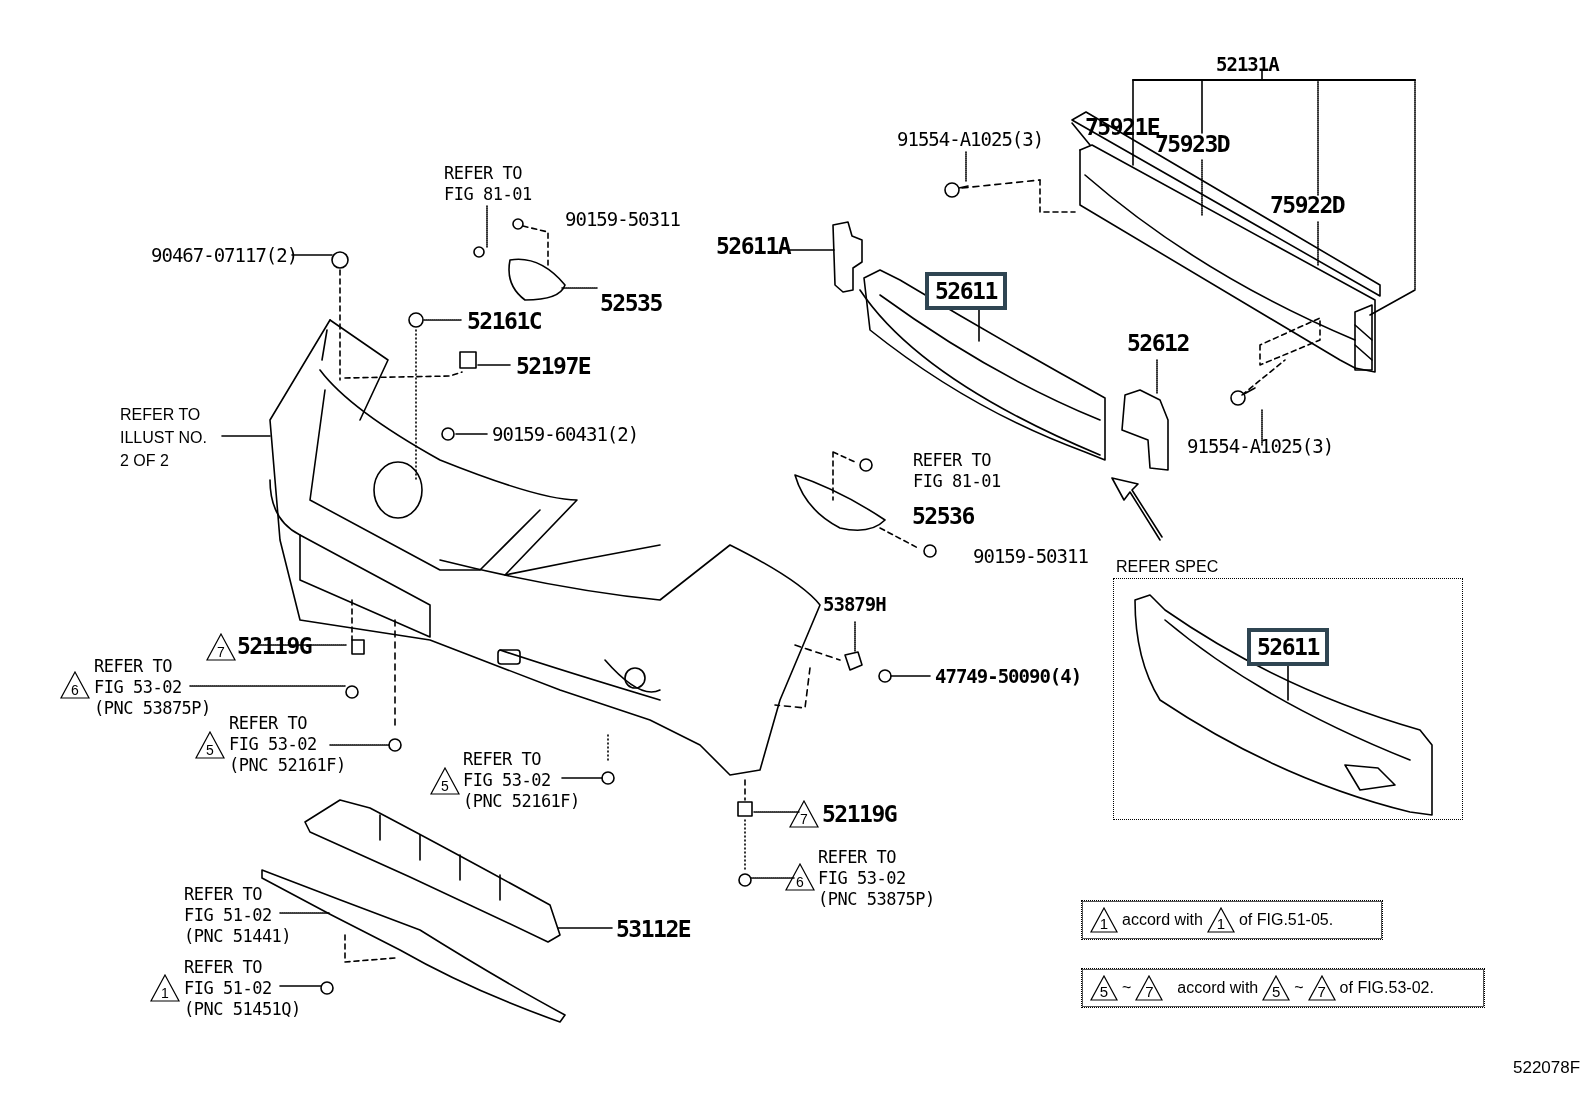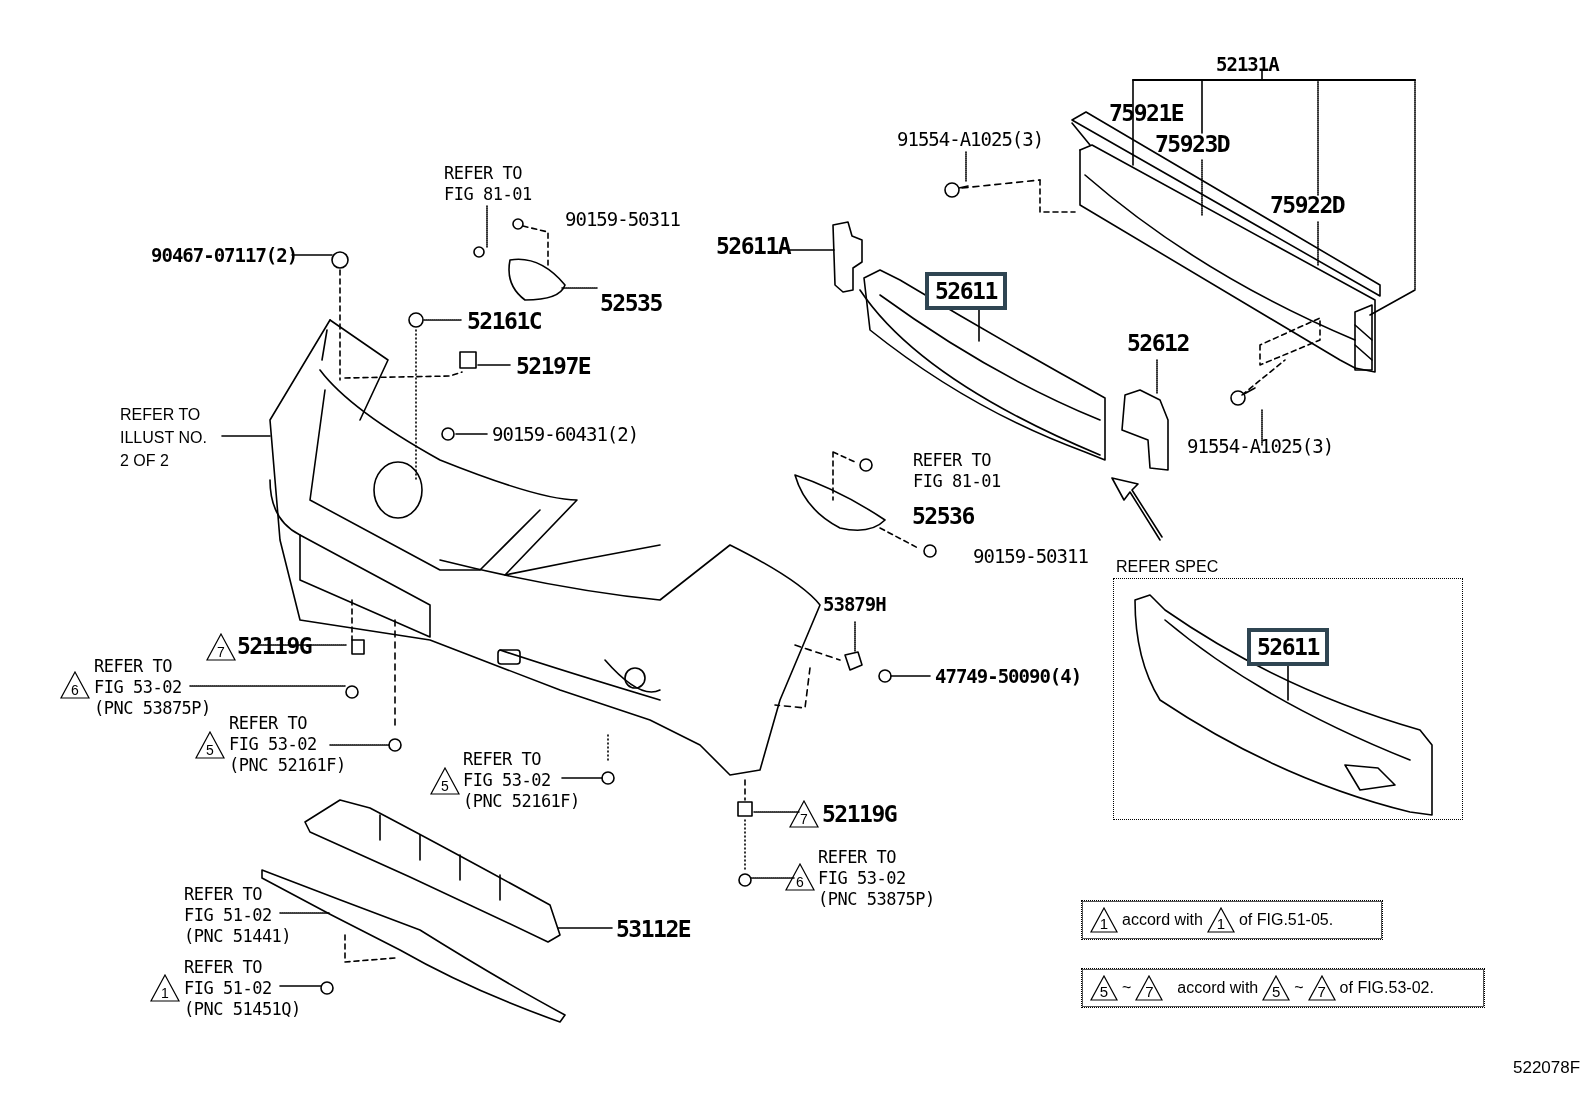--- a/index.html
+++ b/index.html
@@ -171,30 +171,30 @@
 
   <g>
     <path d="M1135 600 L1150 595 L1165 610 Q1280 690 1420 730 L1432 745 L1432 815 L1410 812 Q1280 780 1160 700 Q1135 660 1135 600 Z"></path>
     <path d="M1165 620 Q1260 700 1410 760"></path>
     <path d="M1345 765 L1378 768 L1395 785 L1360 790 Z"></path>
     <line x1="1288" y1="660" x2="1288" y2="700"></line>
   </g>
 </svg>
 
 <div class="pn" style="left:1216px;top:47px;margin-top:8px;">52131A</div>
-<div class="pn big" style="left:1085px;top:102px;margin-left:24px;">75921E</div>
+<div class="pn big" style="left:1085px;top:116px;">75921E</div>
 <div class="pn big" style="left:1155px;top:133px;">75923D</div>
 <div class="pn big" style="left:1270px;top:194px;">75922D</div>
 <div class="pn" style="left:897px;top:130px;font-weight:normal;">91554-A1025(3)</div>
 <div class="pn" style="left:1187px;top:437px;font-weight:normal;">91554-A1025(3)</div>
 <div class="pn big" style="left:716px;top:235px;">52611A</div>
 <div class="hl" style="left:925px;top:272px;">52611</div>
 <div class="pn big" style="left:1127px;top:332px;">52612</div>
 
-<div class="pn" style="left:151px;top:246px;font-weight:bold;">90467-07117(2)</div>
+<div class="pn" style="left:151px;top:246px;font-weight:normal;">90467-07117(2)</div>
 <div class="pn" style="left:565px;top:210px;font-weight:normal;">90159-50311</div>
 <div class="pn big" style="left:600px;top:292px;">52535</div>
 <div class="pn big" style="left:467px;top:310px;">52161C</div>
 <div class="pn big" style="left:516px;top:355px;">52197E</div>
 <div class="pn" style="left:492px;top:425px;font-weight:normal;">90159-60431(2)</div>
 <div class="pn big" style="left:912px;top:505px;">52536</div>
 <div class="pn" style="left:973px;top:547px;font-weight:normal;">90159-50311</div>
 <div class="pn" style="left:823px;top:595px;">53879H</div>
 <div class="pn" style="left:935px;top:667px;font-weight:bold;">47749-50090(4)</div>
 <div class="pn big" style="left:237px;top:635px;">52119G</div>

